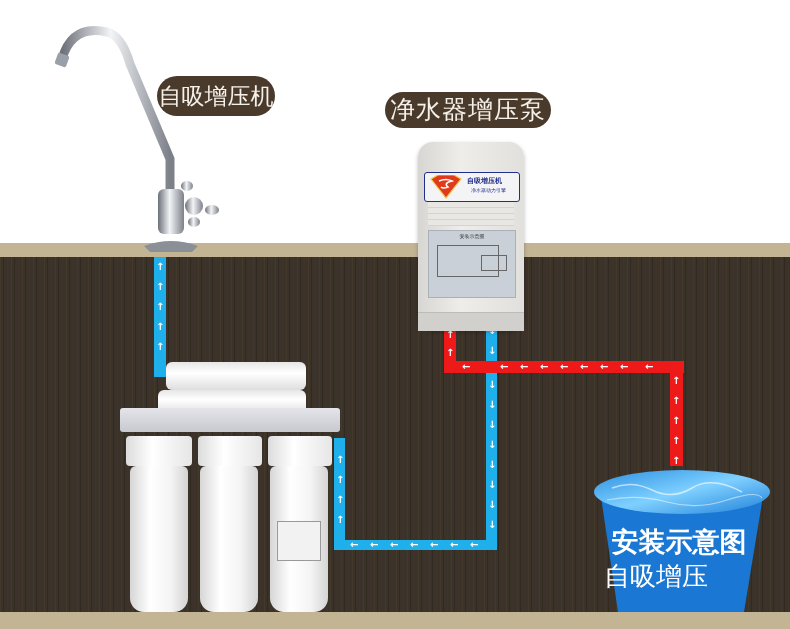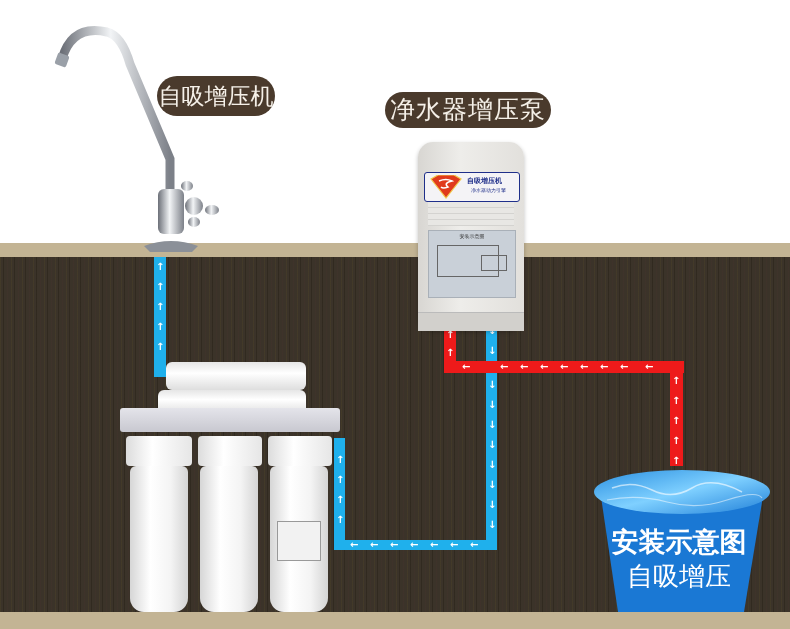--- a/index.html
+++ b/index.html
@@ -30,21 +30,21 @@
   .pump .foot{position:absolute;left:0;top:170px;width:106px;height:18px;background:#d2d0cc;border-top:1px solid #bbb;}
   
   .filter{background:linear-gradient(90deg,#d6d6d6,#ffffff 35%,#f4f4f4 70%,#d4d4d4);border-radius:6px 6px 14px 14px;}
   .cap{background:linear-gradient(90deg,#dcdcdc,#ffffff 40%,#e6e6e6);border-radius:4px;}
   .bracket{background:linear-gradient(180deg,#e4e4ea,#c8c8d0);border-radius:3px;}
   .tube{background:linear-gradient(180deg,#e6e6e6,#ffffff 40%,#dedede);border-radius:6px;}
   .sticker{background:#f2f2f2;border:1px solid #999;}
   
   .bucket-body{left:592px;top:470px;width:180px;height:142px;}
   .bucket-text1{left:604px;top:524px;width:150px;text-align:center;color:#ffffff;font-size:27px;font-weight:bold;}
-  .bucket-text2{left:604px;top:559px;width:150px;text-align:center;color:#ffffff;font-size:26px;}
+  .bucket-text2{left:604px;top:559px;width:150px;text-align:left;color:#ffffff;font-size:26px;}
 </style>
 </head>
 <body>
 
 <div class="abs counter-top"></div>
 <div class="abs cabinet"></div>
 <div class="abs floor"></div>
 
 <div class="abs faucet" style="left:52px;top:24px;">
   <svg width="170" height="230" viewBox="0 0 170 230">

